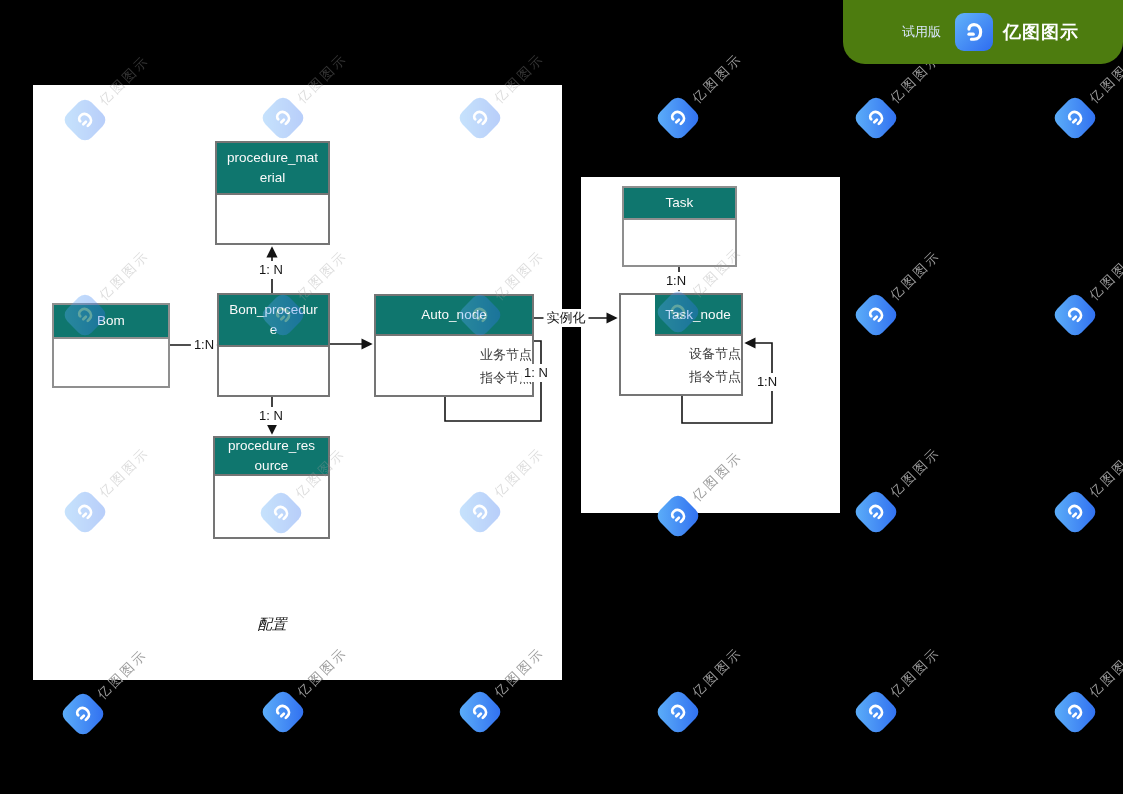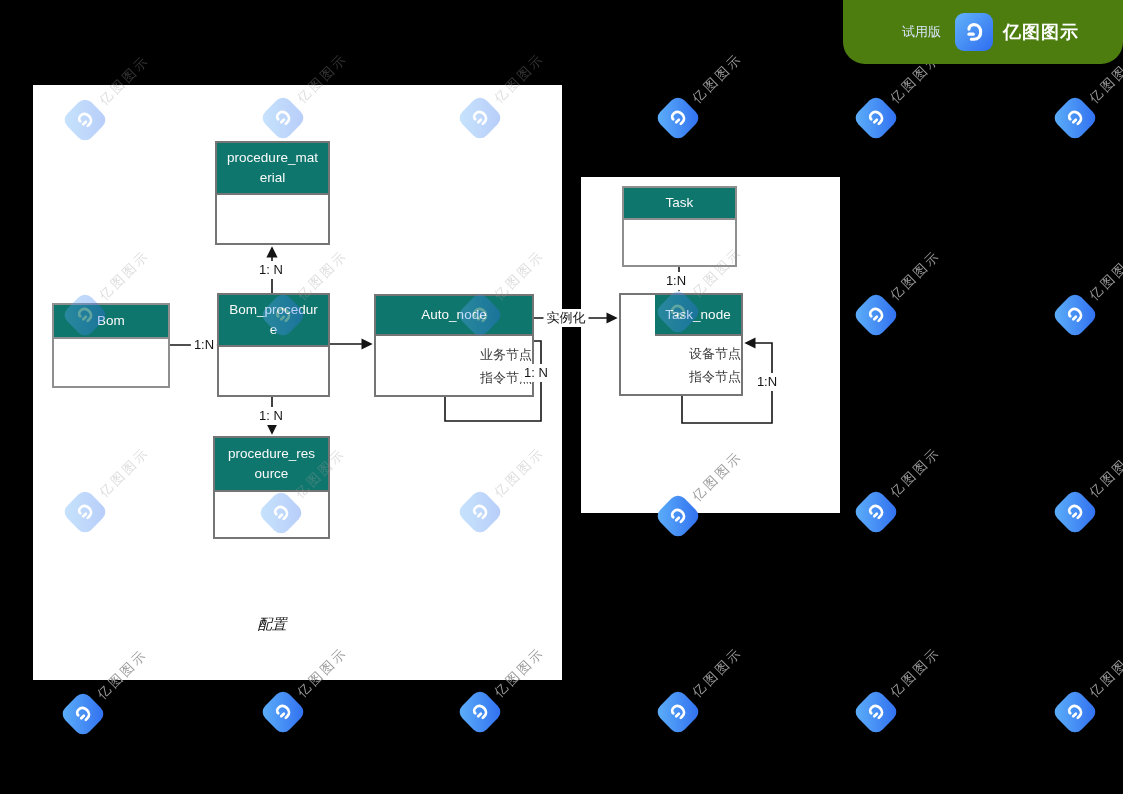--- a/index.html
+++ b/index.html
@@ -39,21 +39,21 @@
 
   .e-procedure-material { left: 215px; top: 141px; width: 115px; height: 104px; }
   .e-procedure-material .entity-header { height: 52px; }
   .e-bom { left: 52px; top: 303px; width: 118px; height: 85px; border-color: #8f8f8f; }
   .e-bom .entity-header { height: 34px; border-bottom-color: #8f8f8f; }
   .e-bom-procedure { left: 217px; top: 293px; width: 113px; height: 104px; }
   .e-bom-procedure .entity-header { height: 52px; }
   .e-auto-node { left: 374px; top: 294px; width: 160px; height: 103px; }
   .e-auto-node .entity-header { height: 40px; }
   .e-procedure-resource { left: 213px; top: 436px; width: 117px; height: 103px; }
-  .e-procedure-resource .entity-header { height: 54px; }
+  .e-procedure-resource .entity-header { height: 38px; }
   .e-task { left: 622px; top: 186px; width: 115px; height: 81px; border-color: #8f8f8f; }
   .e-task .entity-header { height: 32px; border-bottom-color: #8f8f8f; }
   .e-task-node { left: 619px; top: 293px; width: 124px; height: 103px; }
   .e-task-node .entity-header { height: 41px; margin-left: 34px; }
 
   
   .rel-label {
     position: absolute; z-index: 4;
     transform: translate(-50%, -50%);
     background: #fff; color: #141414;

